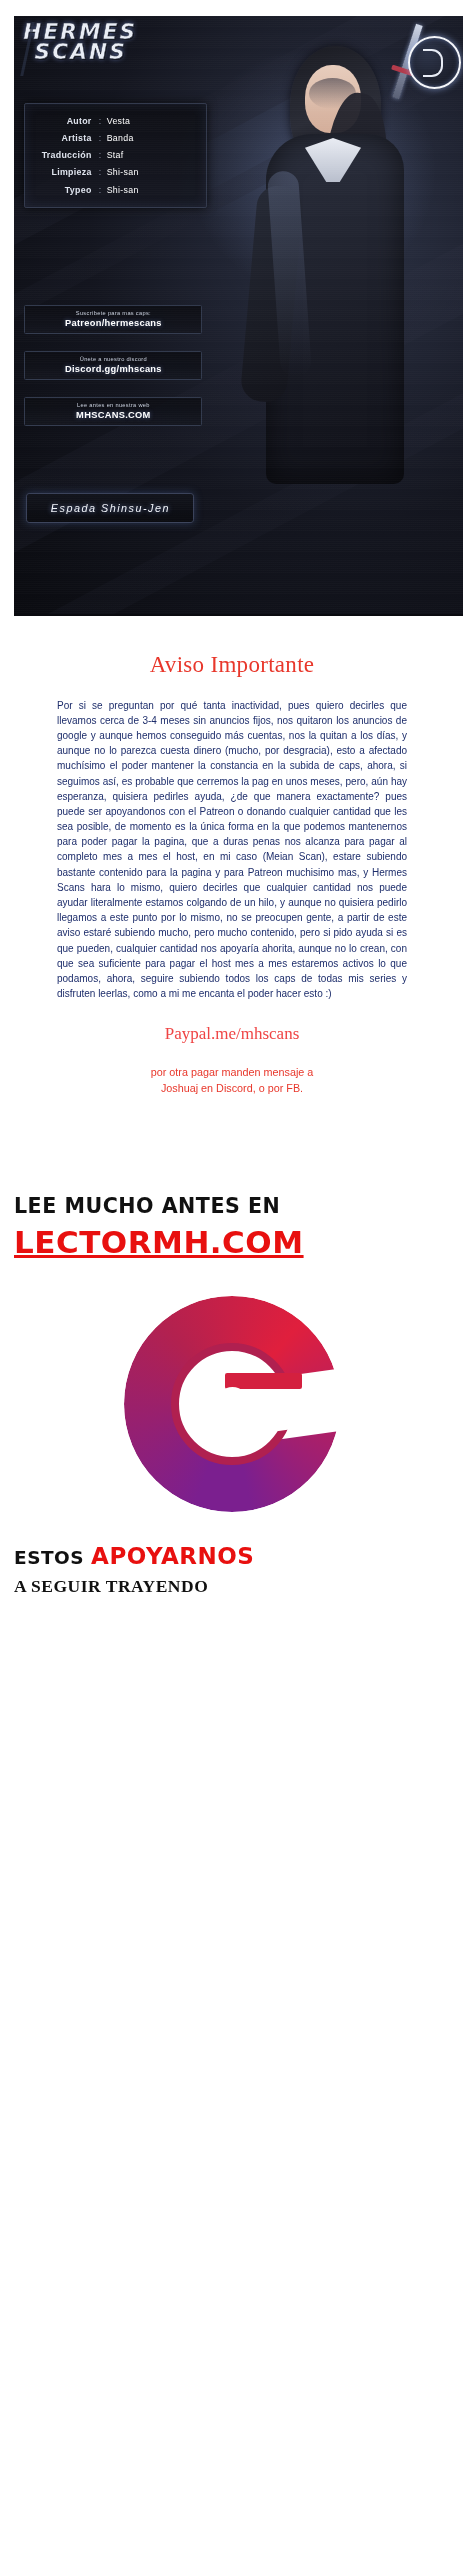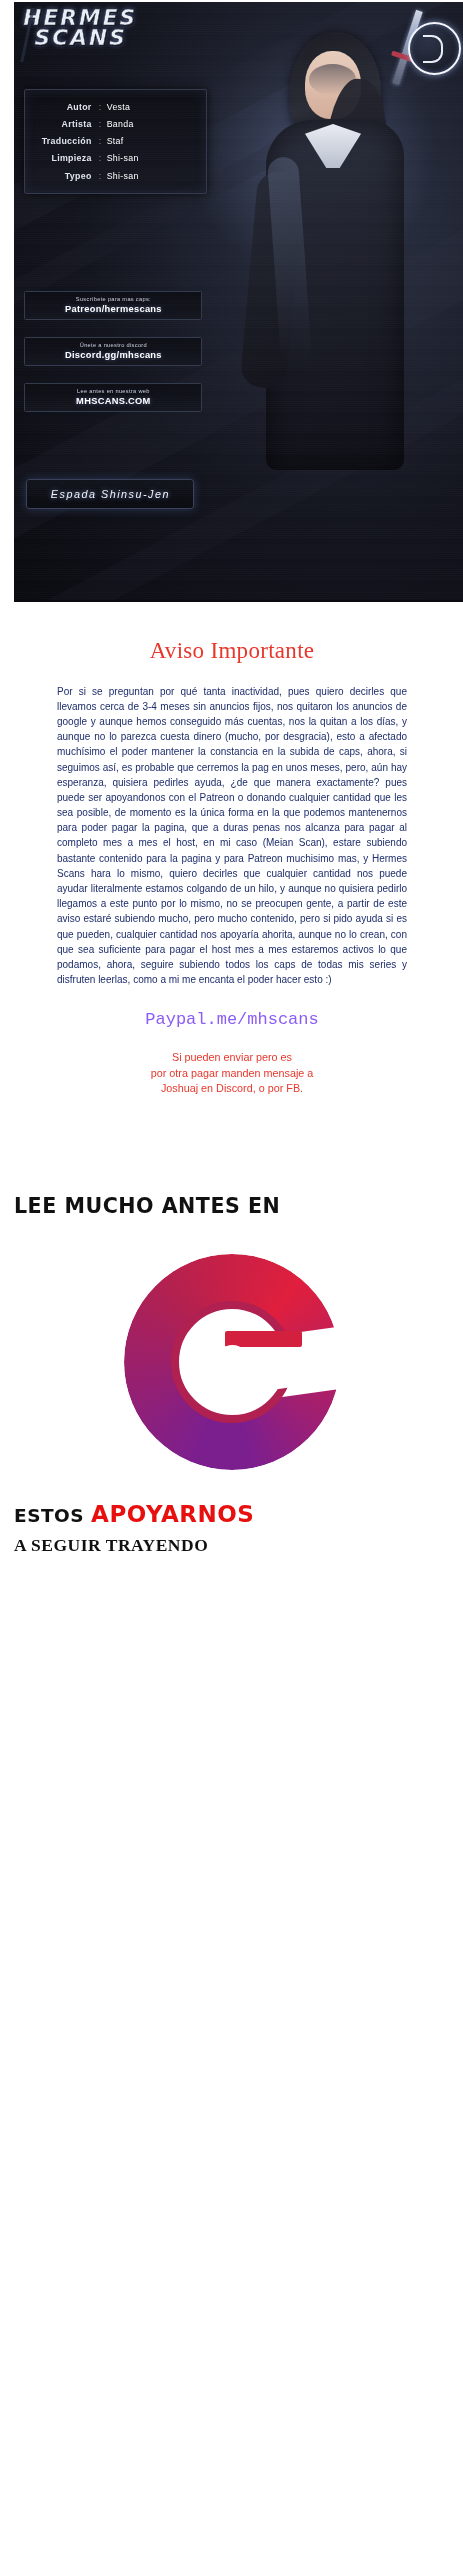--- a/index.html
+++ b/index.html
@@ -6,21 +6,21 @@
     margin: 0;
     padding: 0;
     background: #ffffff;
   }
   body {
     width: 464px;
     font-family: "Liberation Sans", sans-serif;
   }
   .page {
     width: 436px;
-    margin: 2px auto;
+    margin: 16px auto;
     position: relative;
     background: #ffffff;
   }
 
   
   .credits-panel {
     position: relative;
     width: 464px;
     height: 598px;
     background:
@@ -307,23 +307,23 @@
     width: 350px;
     margin: 0 auto;
     color: #1d2d6b;
     font-size: 10px;
     line-height: 1.52;
     text-align: justify;
     font-family: "Liberation Sans", sans-serif;
   }
   .paypal {
     margin-top: 23px;
-    color: #8b5cf6;
+    color: #ef4444;
     font-size: 17px;
-    font-family: Liberation Mono, monospace;
+    font-family: Liberation Serif, serif;
   }
   .notice-sub {
     margin-top: 20.6px;
     color: #e8372b;
     font-size: 10.8px;
     line-height: 1.45;
     font-family: "Liberation Sans", sans-serif;
   }
 
   
@@ -519,28 +519,28 @@
     </div>
 
     <div class="scanlines"></div>
   </section>
 
   <section class="notice">
     <h1 class="notice-title">Aviso Importante</h1>
     <p class="notice-body">Por si se preguntan por qué tanta inactividad, pues quiero decirles que llevamos cerca de 3-4 meses sin anuncios fijos, nos quitaron los anuncios de google y aunque hemos conseguido más cuentas, nos la quitan a los días, y aunque no lo parezca cuesta dinero (mucho, por desgracia), esto a afectado muchísimo el poder mantener la constancia en la subida de caps, ahora, si seguimos así, es probable que cerremos la pag en unos meses, pero, aún hay esperanza, quisiera pedirles ayuda, ¿de que manera exactamente? pues puede ser apoyandonos con el Patreon o donando cualquier cantidad que les sea posible, de momento es la única forma en la que podemos mantenernos para poder pagar la pagina, que a duras penas nos alcanza para pagar al completo mes a mes el host, en mi caso (Meian Scan), estare subiendo bastante contenido para la pagina y para Patreon muchisimo mas, y Hermes Scans hara lo mismo, quiero decirles que cualquier cantidad nos puede ayudar literalmente estamos colgando de un hilo, y aunque no quisiera pedirlo llegamos a este punto por lo mismo, no se preocupen gente, a partir de este aviso estaré subiendo mucho, pero mucho contenido, pero si pido ayuda si es que pueden, cualquier cantidad nos apoyaría ahorita, aunque no lo crean, con que sea suficiente para pagar el host mes a mes estaremos activos lo que podamos, ahora, seguire subiendo todos los caps de todas mis series y disfruten leerlas, como a mi me encanta el poder hacer esto :)</p>
     <div class="paypal">Paypal.me/mhscans</div>
     <div class="notice-sub">
-      <div>Si pueden enviar pero es</div>
       <div>por otra pagar manden mensaje a</div>
       <div>Joshuaj en Discord, o por FB.</div>
     </div>
   </section>
 
   <section class="lector">
     <div class="lector-line1">LEE MUCHO ANTES EN</div>
+    <div class="lector-line2">LECTORMH.COM</div>
 
     <div class="mh-logo">
       <div class="mh-ring"></div>
       <div class="mh-gap"></div>
       <div class="mh-inner-ring"></div>
       <div class="mh-inner-gap"></div>
       <div class="mh-bar"></div>
       <div class="mh-center-dot"></div>
       <div class="mh-letter mh-m">M</div>
       <div class="mh-letter mh-h">H</div>

